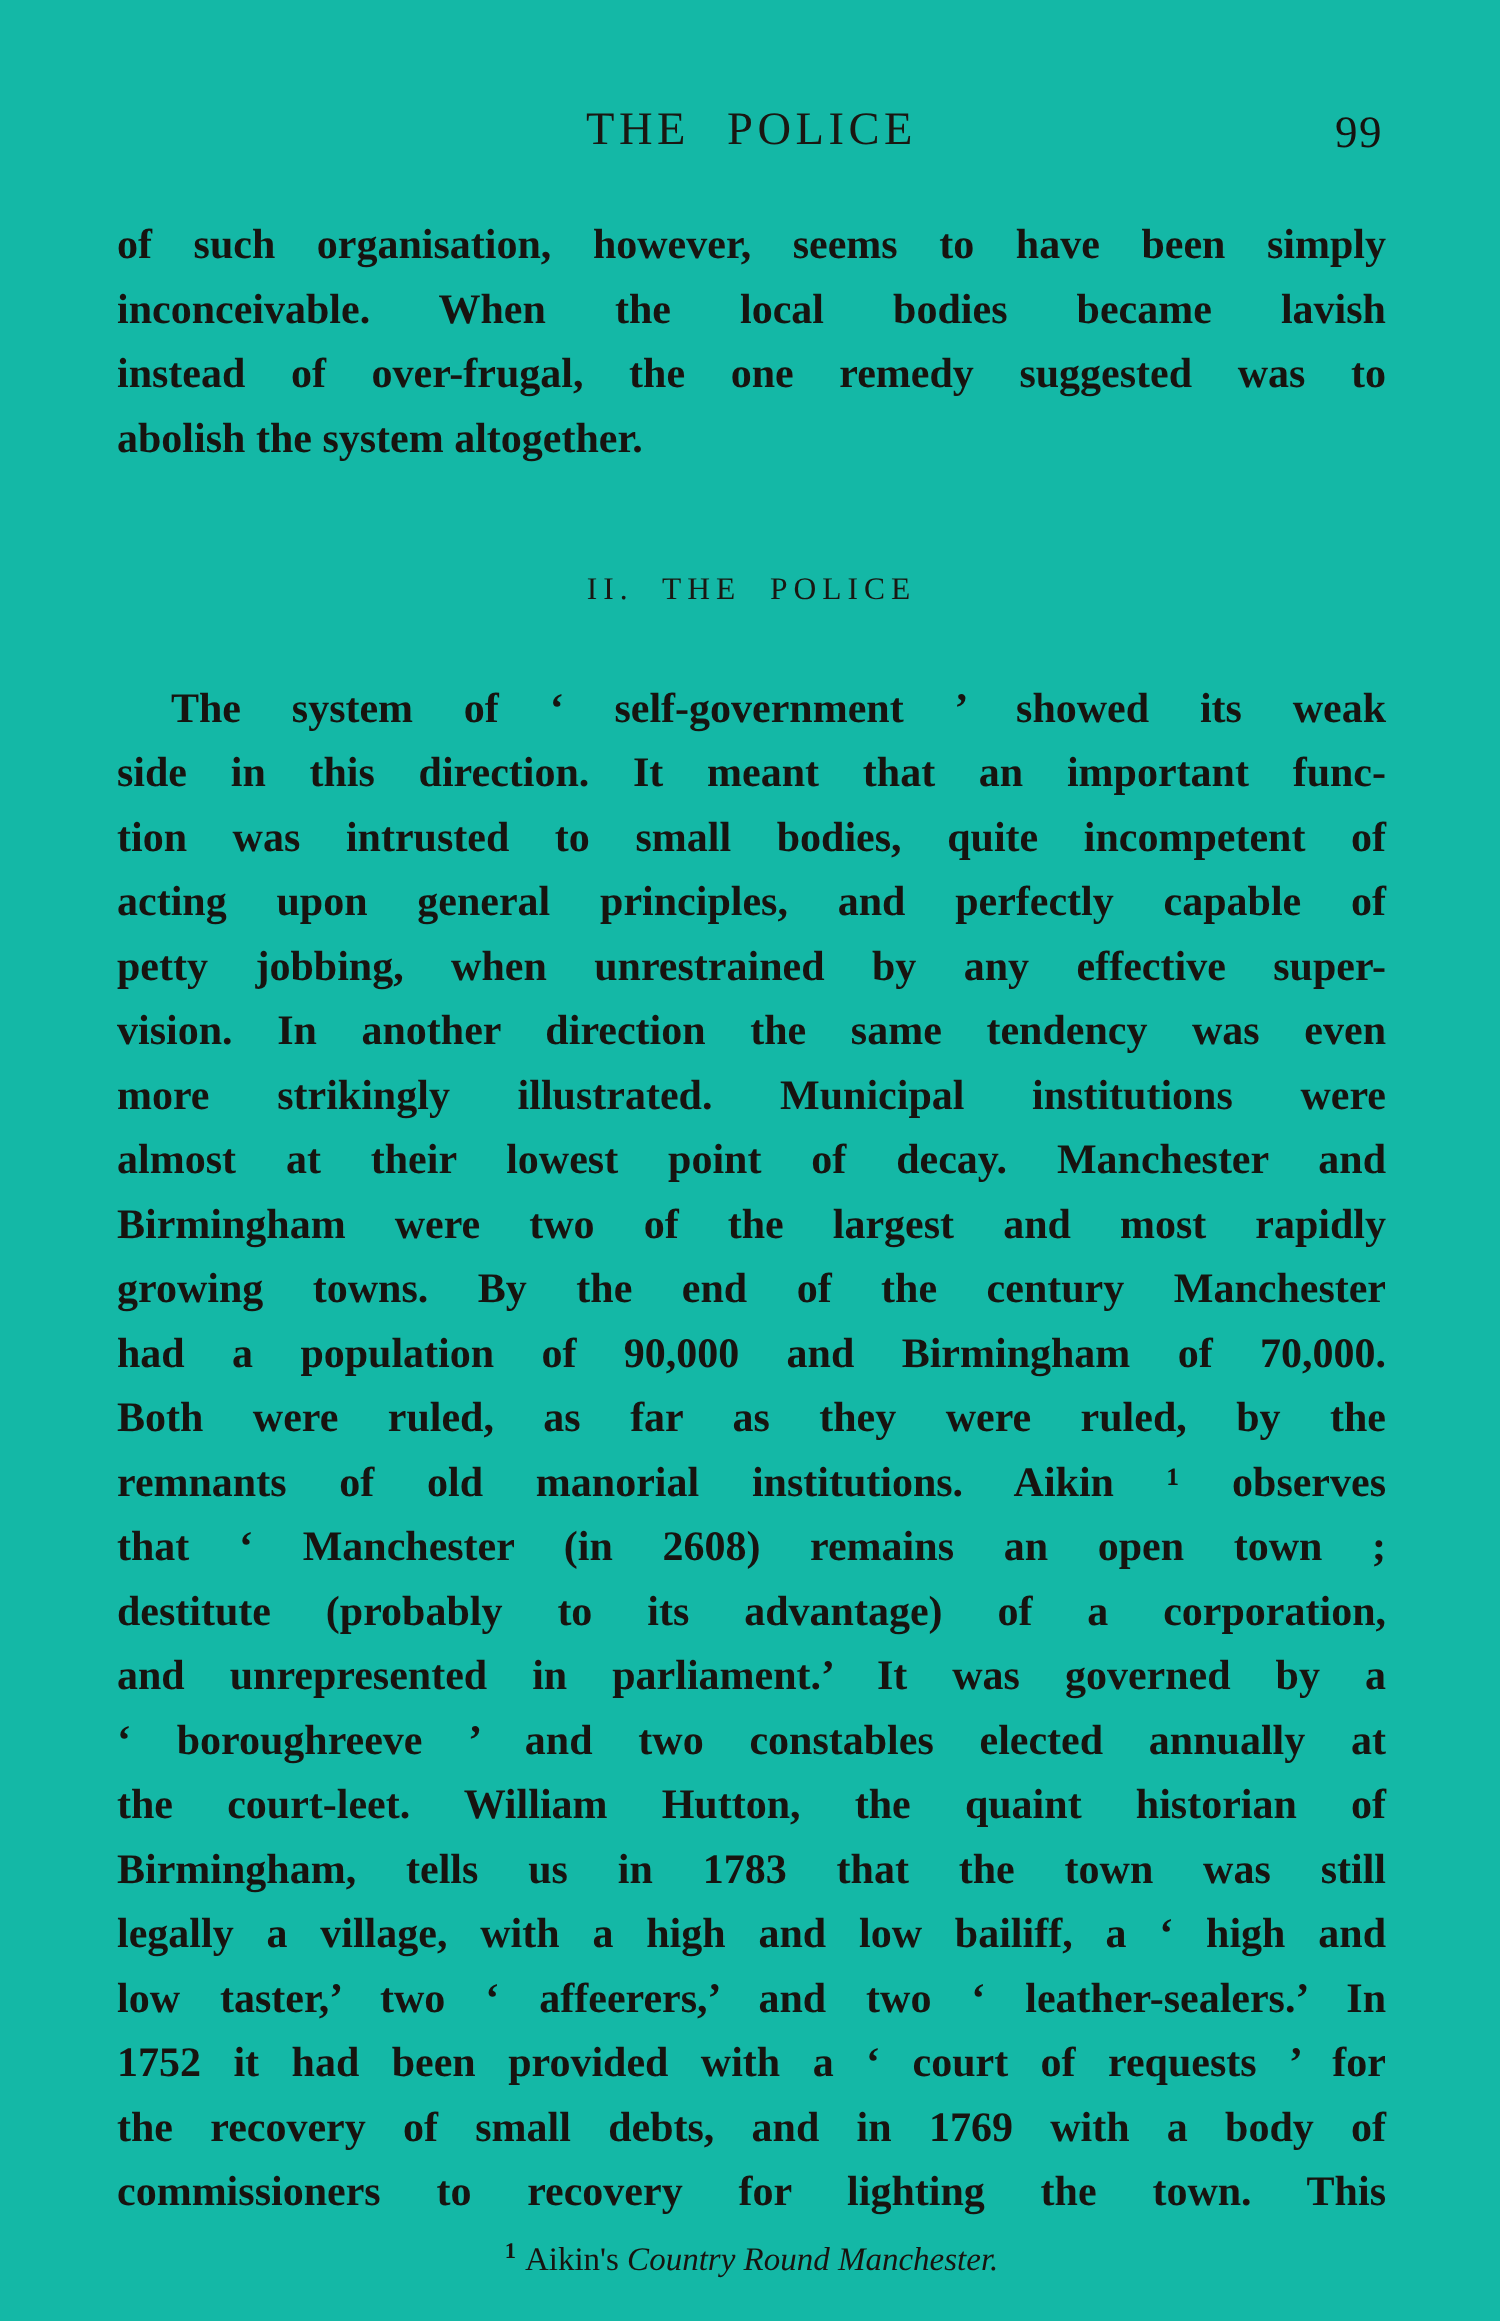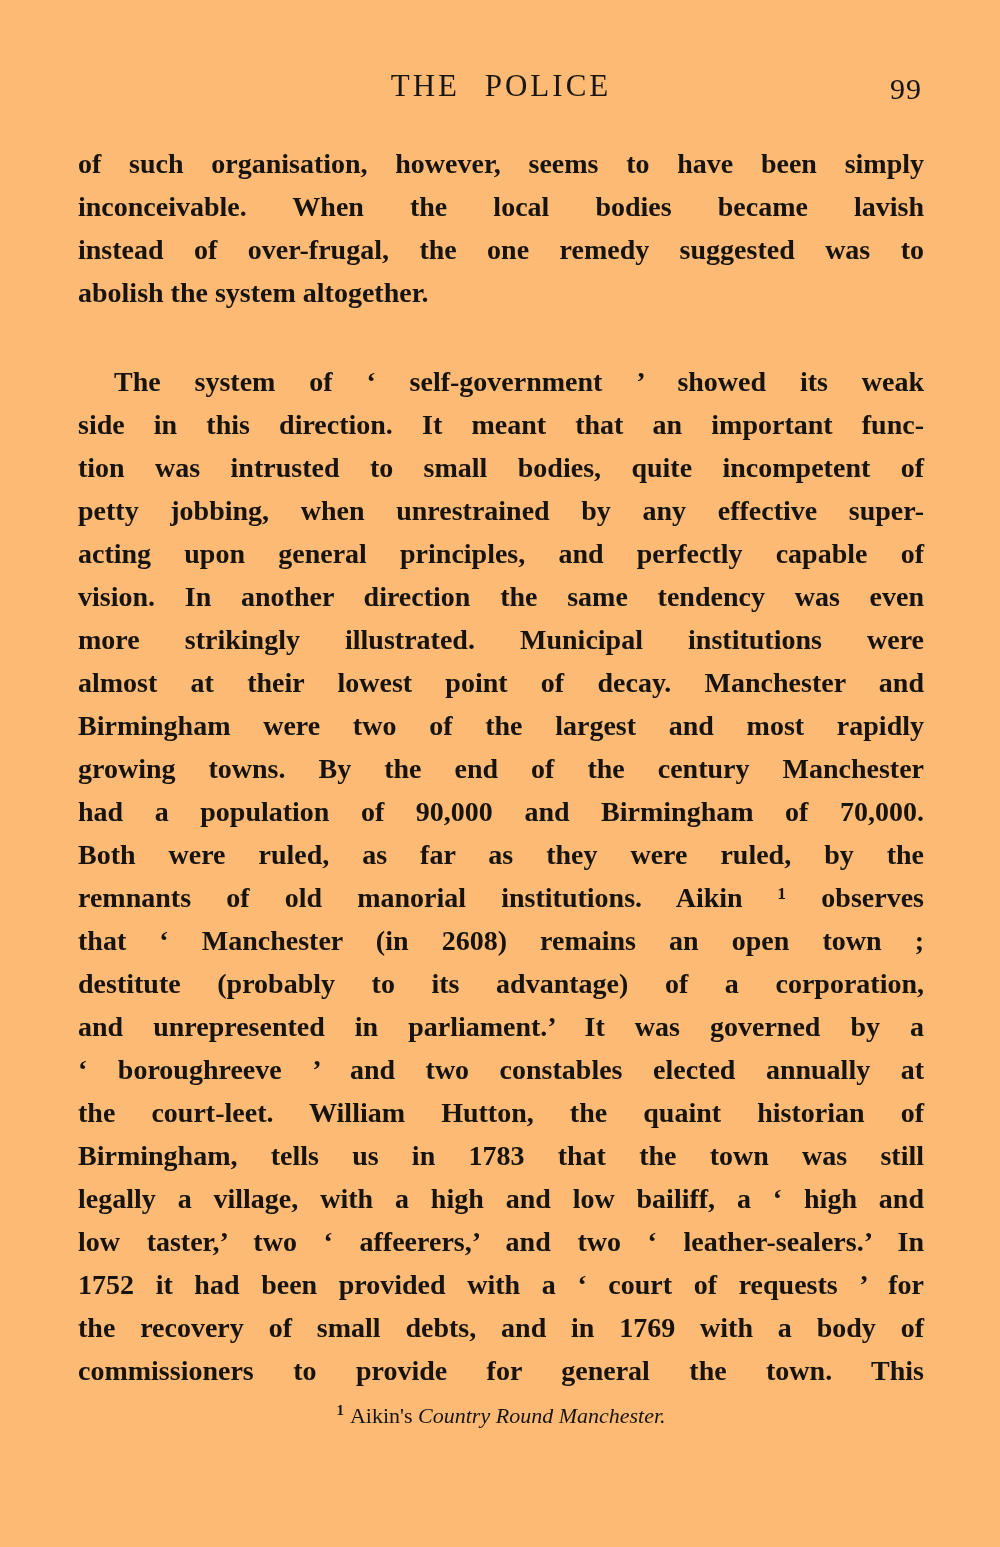--- a/index.html
+++ b/index.html
@@ -6,21 +6,21 @@
   html, body { margin: 0; padding: 0; }
   body {
     background: #d8d4cc;
     font-family: "Liberation Serif", "DejaVu Serif", serif;
   }
   .page {
     position: relative;
     width: 1000px;
     height: 1547px;
     margin: 0 auto;
-    background: #fdba74;
+    background: #14b8a6;
     color: #16130f;
     overflow: hidden;
   }
   .page-inner {
     padding: 0 76px 0 78px;
   }
   .running-head {
     position: relative;
     margin-top: 68px;
     height: 42px;
@@ -90,46 +90,47 @@
       <div class="page-number">99</div>
     </div>
 
     <div class="body-text intro-para">
       <div class="jline">of such organisation, however, seems to have been simply</div>
       <div class="jline">inconceivable. When the local bodies became lavish</div>
       <div class="jline">instead of over-frugal, the one remedy suggested was to</div>
       <div class="jline jline-left">abolish the system altogether.</div>
     </div>
 
+    <div class="section-heading">II. THE POLICE</div>
 
     <div class="body-text main-para">
       <div class="jline indent-first">The system of ‘ self-government ’ showed its weak</div>
       <div class="jline">side in this direction. It meant that an important func-</div>
       <div class="jline">tion was intrusted to small bodies, quite incompetent of</div>
+      <div class="jline">acting upon general principles, and perfectly capable of</div>
       <div class="jline">petty jobbing, when unrestrained by any effective super-</div>
-      <div class="jline">acting upon general principles, and perfectly capable of</div>
       <div class="jline">vision. In another direction the same tendency was even</div>
       <div class="jline">more strikingly illustrated. Municipal institutions were</div>
       <div class="jline">almost at their lowest point of decay. Manchester and</div>
       <div class="jline">Birmingham were two of the largest and most rapidly</div>
       <div class="jline">growing towns. By the end of the century Manchester</div>
       <div class="jline">had a population of 90,000 and Birmingham of 70,000.</div>
       <div class="jline">Both were ruled, as far as they were ruled, by the</div>
       <div class="jline">remnants of old manorial institutions. Aikin ¹ observes</div>
       <div class="jline">that ‘ Manchester (in 2608) remains an open town ;</div>
       <div class="jline">destitute (probably to its advantage) of a corporation,</div>
       <div class="jline">and unrepresented in parliament.’ It was governed by a</div>
       <div class="jline">‘ boroughreeve ’ and two constables elected annually at</div>
       <div class="jline">the court-leet. William Hutton, the quaint historian of</div>
       <div class="jline">Birmingham, tells us in 1783 that the town was still</div>
       <div class="jline">legally a village, with a high and low bailiff, a ‘ high and</div>
       <div class="jline">low taster,’ two ‘ affeerers,’ and two ‘ leather-sealers.’ In</div>
       <div class="jline">1752 it had been provided with a ‘ court of requests ’ for</div>
       <div class="jline">the recovery of small debts, and in 1769 with a body of</div>
-      <div class="jline">commissioners to provide for general the town. This</div>
+      <div class="jline">commissioners to recovery for lighting the town. This</div>
     </div>
 
     <div class="footnote">
       <sup>1</sup><span>Aikin's </span><span class="italic">Country Round Manchester.</span>
     </div>
 
   </div>
 </div>
 
 </body></html>

